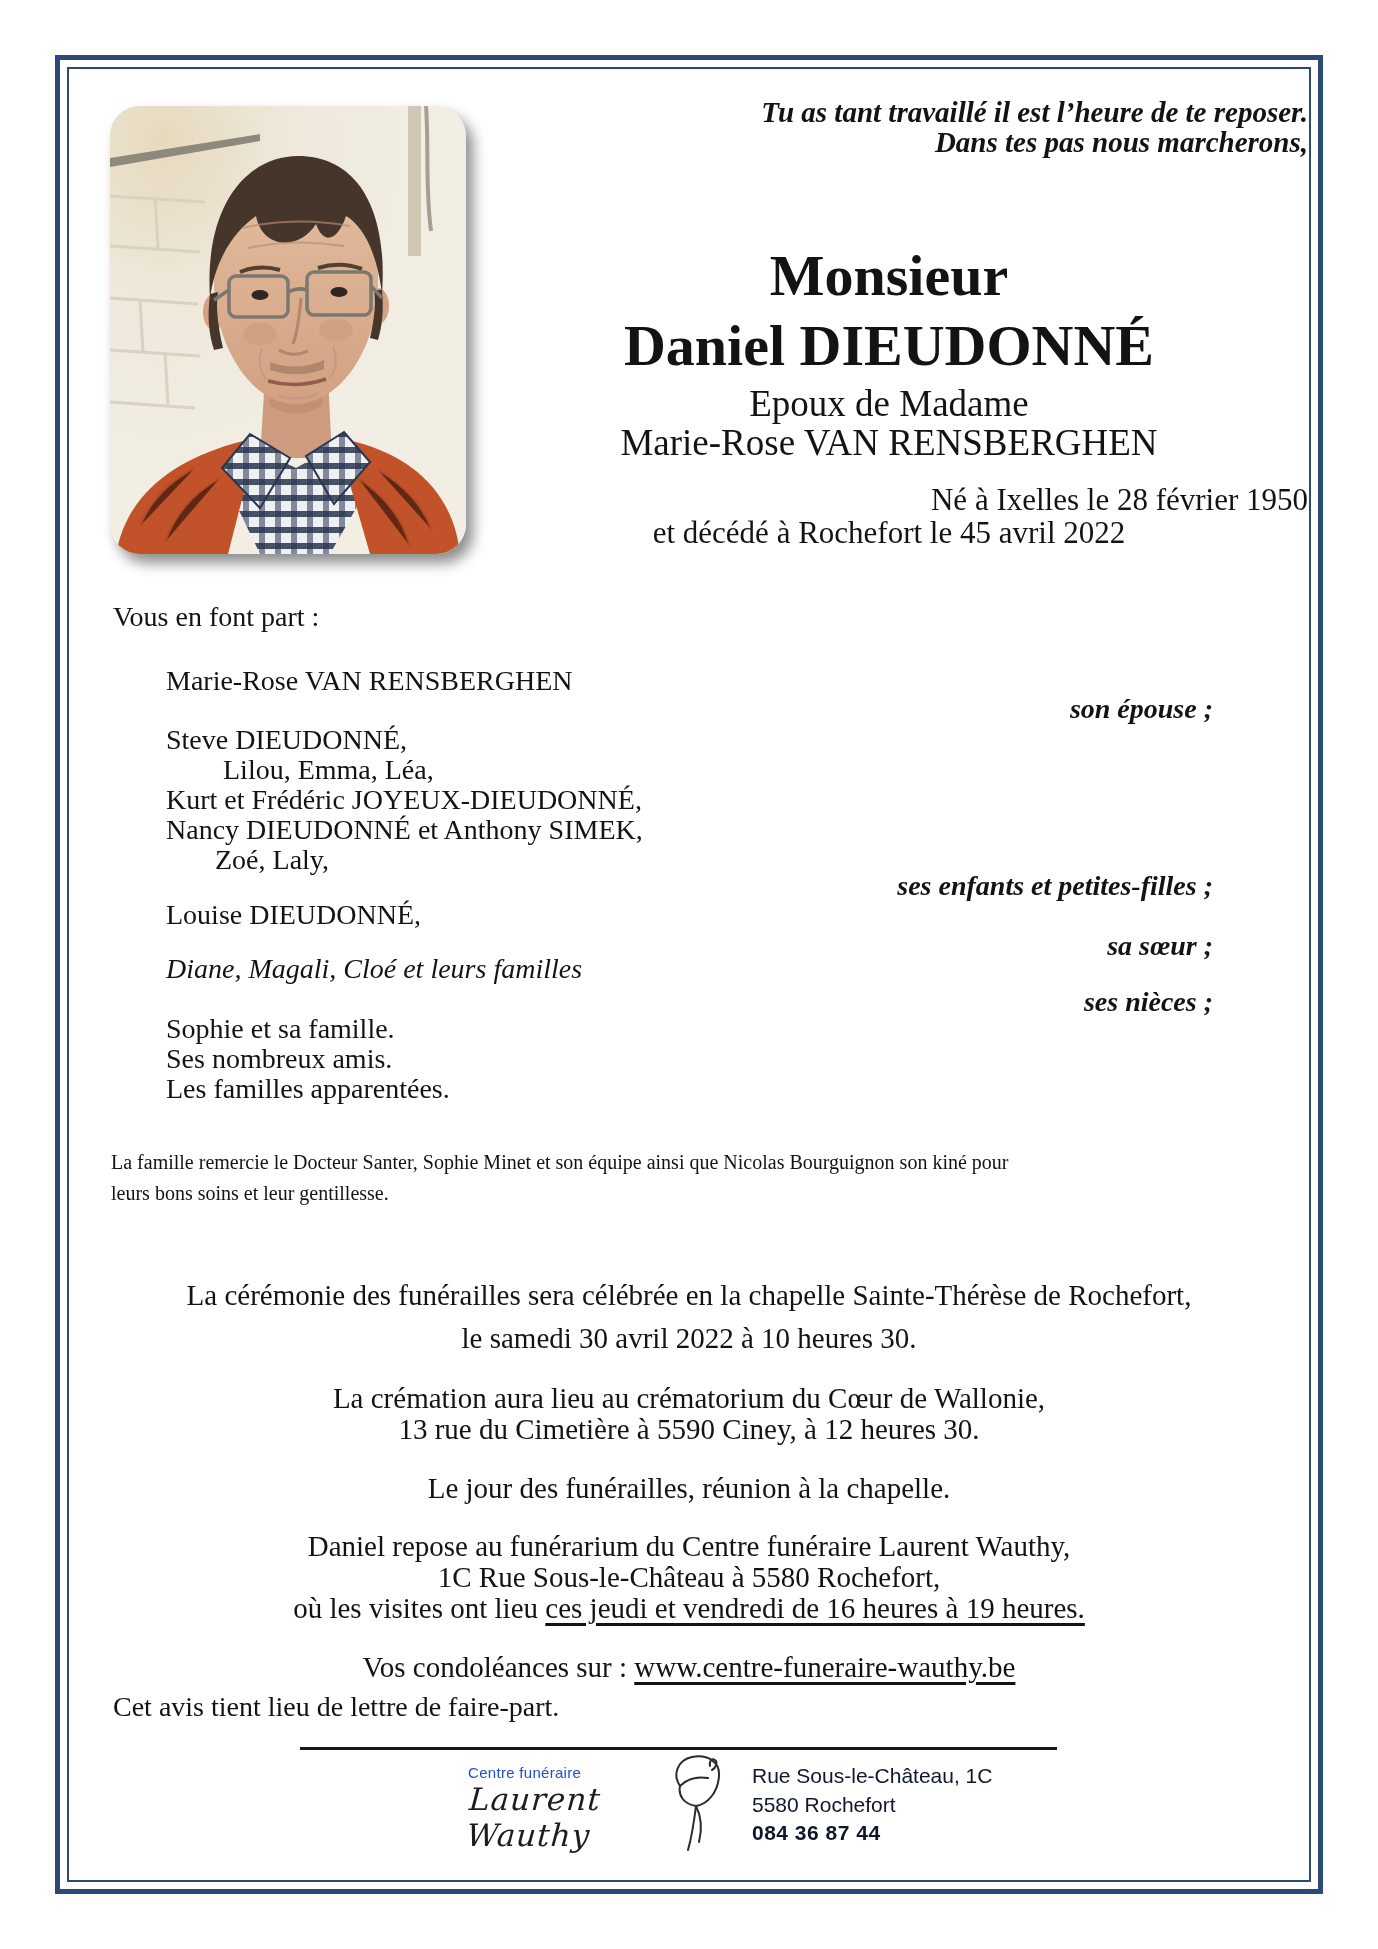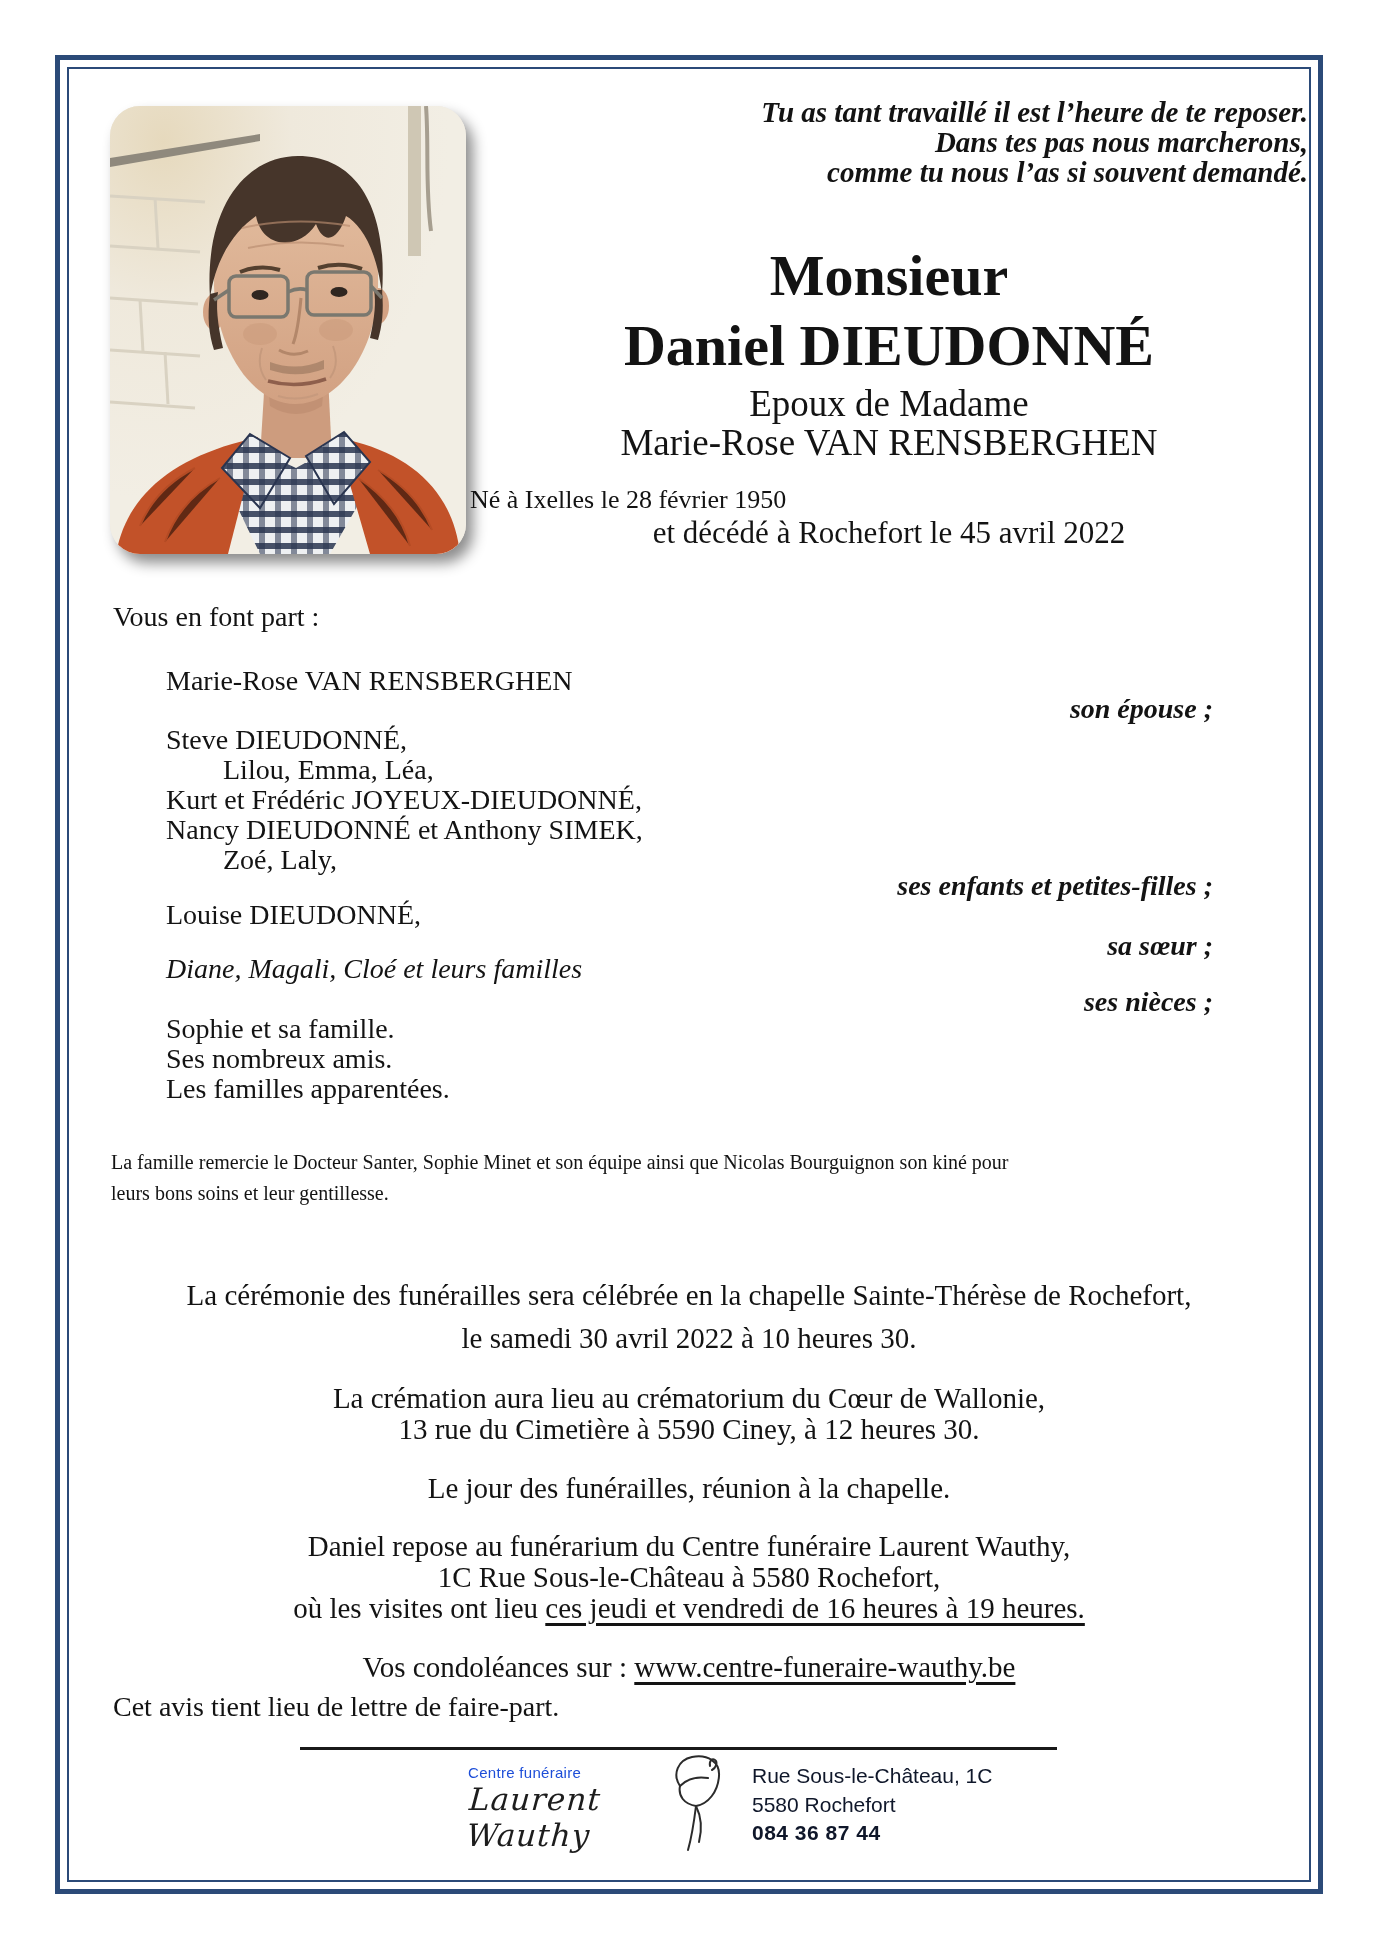--- a/index.html
+++ b/index.html
@@ -15,21 +15,21 @@
   .photo{position:absolute;left:110px;top:106px;width:356px;height:448px;border-radius:30px;overflow:hidden;
          box-shadow:7px 9px 14px rgba(0,0,0,.45);background:#efe9df;}
   .photo svg{display:block;}
   
   .rightcol{position:absolute;left:470px;width:838px;}
   .epitaph{top:97px;text-align:right;padding-right:64px;font-style:italic;font-weight:bold;font-size:29px;line-height:30px;}
   .t-salutation{top:246px;text-align:center;font-weight:bold;font-size:58px;line-height:60px;}
   .t-name{top:314px;text-align:center;font-weight:bold;font-size:58px;line-height:64px;}
   .t-spouse1{top:384px;text-align:center;font-size:37px;line-height:40px;}
   .t-spouse2{top:423px;text-align:center;font-size:37px;line-height:40px;}
-  .t-birth{top:483px;text-align:left;font-size:26px;line-height:33px;}
+  .t-birth{top:483px;text-align:right;font-size:31px;line-height:33px;}
   .t-death{top:516px;text-align:center;font-size:31px;line-height:33px;}
   
   .line{position:absolute;font-size:28px;line-height:30px;white-space:nowrap;}
   .rel{position:absolute;left:113px;right:165px;text-align:right;font-size:28px;line-height:30px;
        font-style:italic;font-weight:bold;white-space:nowrap;}
   
   .thanks{position:absolute;left:111px;width:1165px;font-size:20px;line-height:31px;}
   .cline{position:absolute;left:70px;right:70px;text-align:center;font-size:29px;line-height:31px;white-space:nowrap;}
   .bold{font-weight:normal;margin-top:12px;}
   .ul{text-decoration:underline;text-decoration-thickness:2.5px;text-underline-offset:5px;}
@@ -146,40 +146,39 @@
 
     <path d="M160,256 Q187,266 214,254 L214,263 Q187,273 160,264 Z" fill="#6b4f3d" opacity=".35"></path>
     <path d="M158,275 Q187,283 216,273" stroke="#8e5f4c" stroke-width="3.5" fill="none"></path>
     <path d="M168,290 Q187,296 208,288" stroke="#c09579" stroke-width="2" fill="none" opacity=".6"></path>
   </svg>
 </div>
 
 <div class="abs rightcol epitaph">
   <div>Tu as tant travaillé il est l’heure de te reposer.</div>
   <div>Dans tes pas nous marcherons,</div>
-  <div>comme tu nous l’as si souvent demandé.</div>
 </div>
 
 <div class="abs rightcol t-salutation">Monsieur</div>
 <div class="abs rightcol t-name">Daniel DIEUDONNÉ</div>
 <div class="abs rightcol t-spouse1">Epoux de Madame</div>
 <div class="abs rightcol t-spouse2">Marie-Rose VAN RENSBERGHEN</div>
 <div class="abs rightcol t-birth">Né à Ixelles le 28 février 1950</div>
 <div class="abs rightcol t-death">et décédé à Rochefort le 45 avril 2022</div>
 
 <div class="line" style="left:113px;top:602px;">Vous en font part :</div>
 
 <div class="line" style="left:166px;top:666px;">Marie-Rose VAN RENSBERGHEN</div>
 <div class="rel" style="top:694px;">son épouse ;</div>
 
 <div class="line" style="left:166px;top:725px;">Steve DIEUDONNÉ,</div>
 <div class="line" style="left:223px;top:755px;">Lilou, Emma, Léa,</div>
 <div class="line" style="left:166px;top:785px;">Kurt et Frédéric JOYEUX-DIEUDONNÉ,</div>
 <div class="line" style="left:166px;top:815px;">Nancy DIEUDONNÉ et Anthony SIMEK,</div>
-<div class="line" style="left:223px;top:845px;">Zoé, Laly,</div>
+<div class="line" style="left:215px;top:845px;">Zoé, Laly,</div>
 <div class="rel" style="top:871px;">ses enfants et petites-filles ;</div>
 
 <div class="line" style="left:166px;top:900px;">Louise DIEUDONNÉ,</div>
 <div class="rel" style="top:931px;">sa sœur ;</div>
 
 <div class="line" style="left:166px;top:954px;font-style:italic;">Diane, Magali, Cloé et leurs familles</div>
 <div class="rel" style="top:987px;">ses nièces ;</div>
 
 <div class="line" style="left:166px;top:1014px;">Sophie et sa famille.</div>
 <div class="line" style="left:166px;top:1044px;">Ses nombreux amis.</div>

